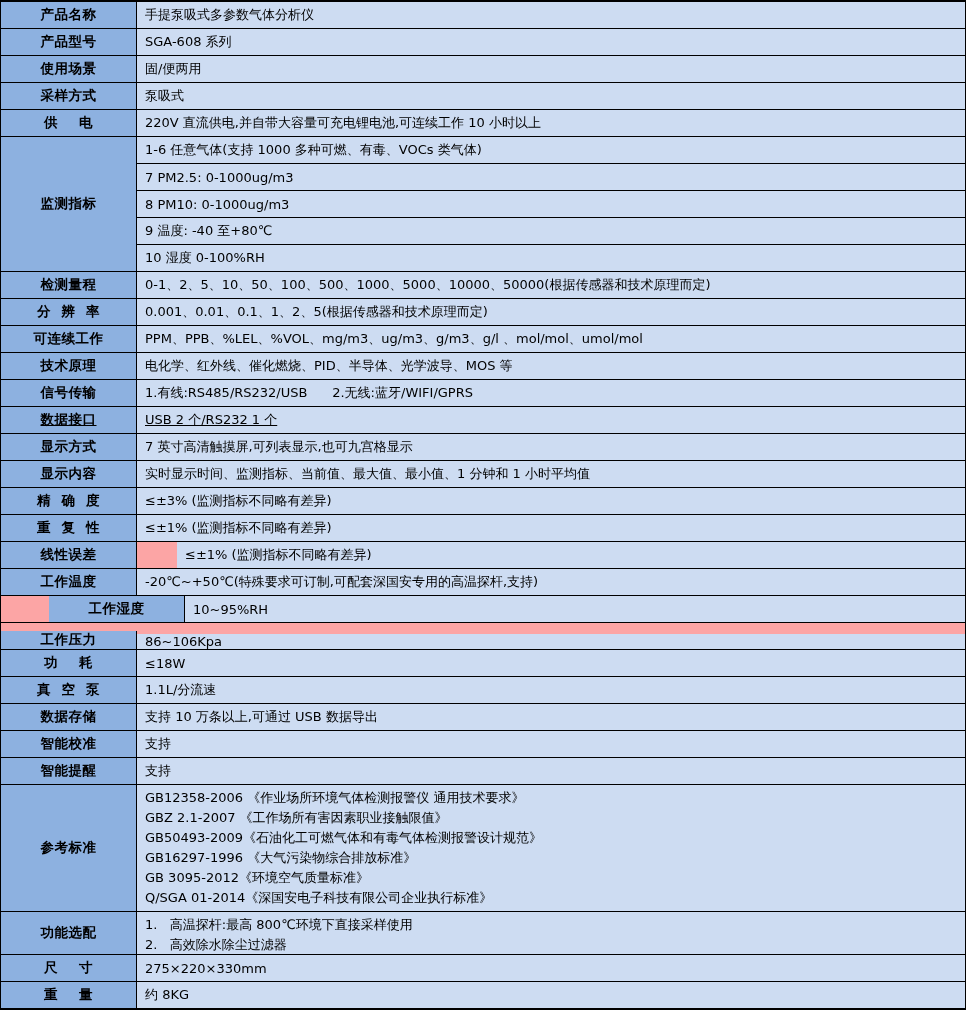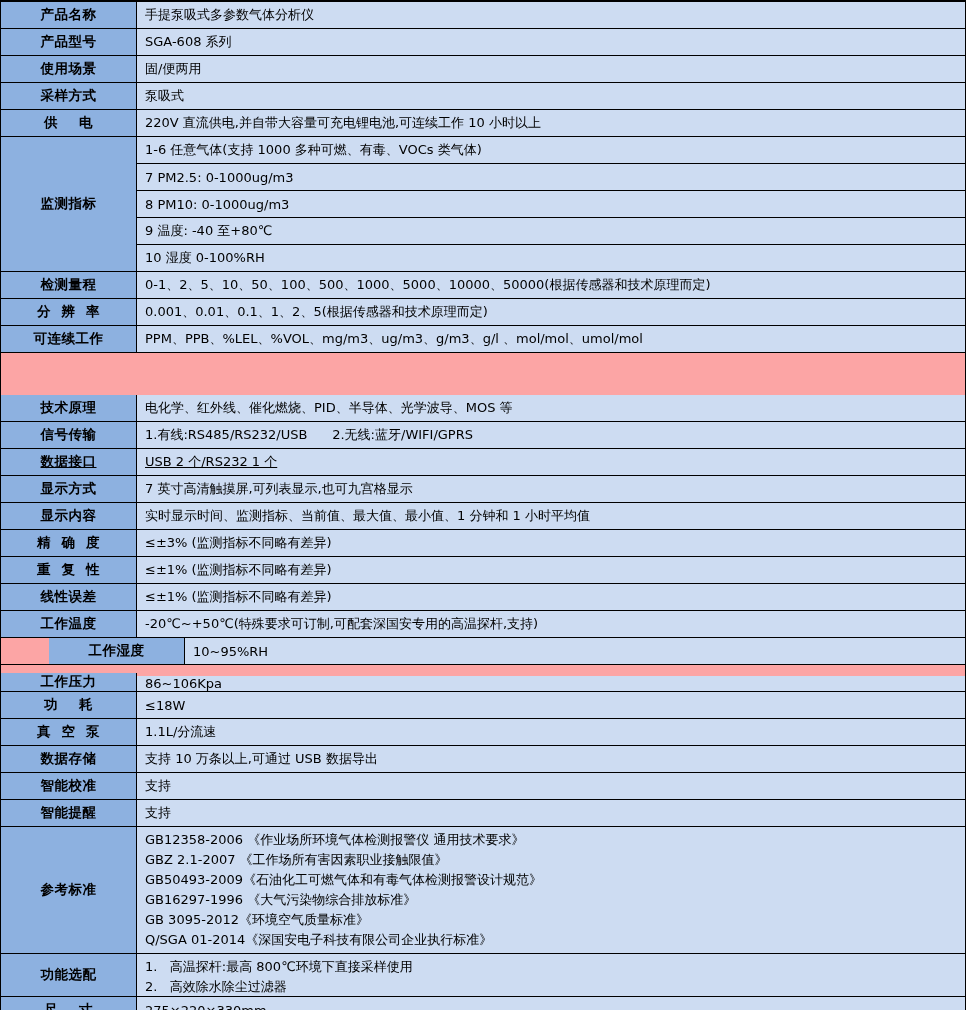--- a/index.html
+++ b/index.html
@@ -126,21 +126,21 @@
       <div class="value-cell">
         <div class="value-text">0.001、0.01、0.1、1、2、5(根据传感器和技术原理而定)</div>
       </div>
     </div>
     <div class="row" style="height: 27px;">
       <div class="label-cell">可连续工作</div>
       <div class="value-cell">
         <div class="value-text">PPM、PPB、%LEL、%VOL、mg/m3、ug/m3、g/m3、g/l 、mol/mol、umol/mol</div>
       </div>
     </div>
-    <div class="row" style="height: 27px; margin-top: 42px;">
+    <div class="row" style="height: 27px;">
       <div class="label-cell">技术原理</div>
       <div class="value-cell">
         <div class="value-text">电化学、红外线、催化燃烧、PID、半导体、光学波导、MOS 等</div>
       </div>
     </div>
     <div class="row" style="height: 27px;">
       <div class="label-cell">信号传输</div>
       <div class="value-cell">
         <div class="value-text">1.有线:RS485/RS232/USB      2.无线:蓝牙/WIFI/GPRS</div>
       </div>
@@ -168,21 +168,21 @@
       <div class="value-cell">
         <div class="value-text">≤±3% (监测指标不同略有差异)</div>
       </div>
     </div>
     <div class="row" style="height: 27px;">
       <div class="label-cell">重  复  性</div>
       <div class="value-cell">
         <div class="value-text">≤±1% (监测指标不同略有差异)</div>
       </div>
     </div>
-    <div class="row" style="height: 27px;">
+    <div class="row" style="height: 27px; gap: 40px;">
       <div class="label-cell">线性误差</div>
       <div class="value-cell">
         <div class="value-text">≤±1% (监测指标不同略有差异)</div>
       </div>
     </div>
     <div class="row" style="height: 27px;">
       <div class="label-cell">工作温度</div>
       <div class="value-cell">
         <div class="value-text">-20℃~+50℃(特殊要求可订制,可配套深国安专用的高温探杆,支持)</div>
       </div>

